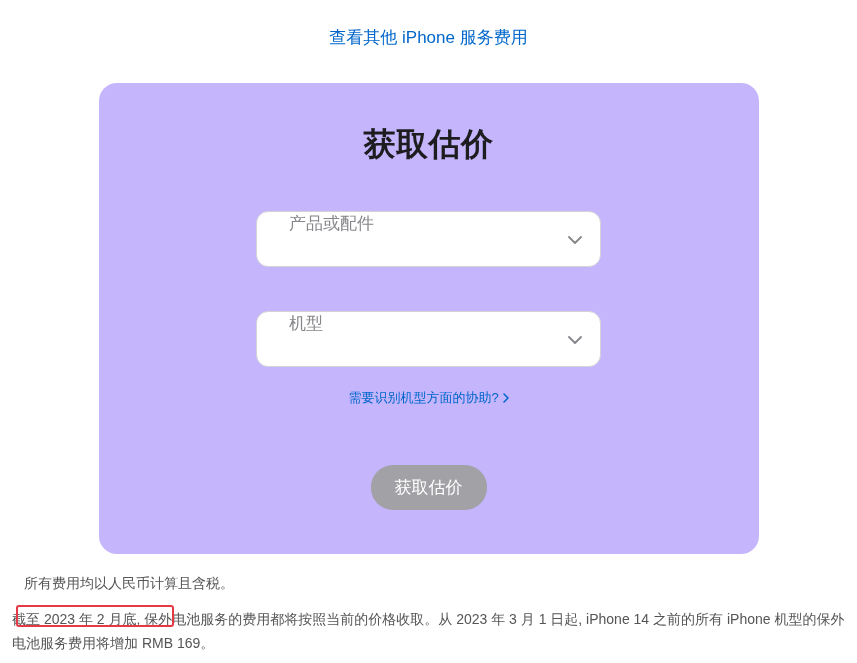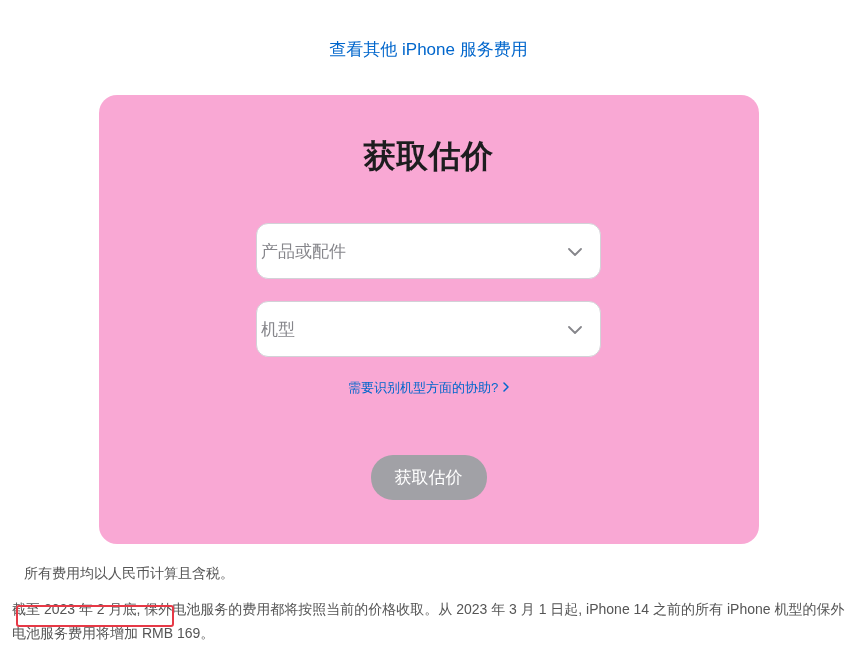--- a/index.html
+++ b/index.html
@@ -9,26 +9,26 @@
     }
     body {
       font-family: -apple-system, BlinkMacSystemFont, "Segoe UI", "Helvetica Neue", Arial, sans-serif;
       background: #fff;
       width: 857px;
       height: 663px;
       overflow: hidden;
     }
     .top-link {
       text-align: center;
-      padding-top: 38px;
+      padding-top: 26px;
       font-size: 17px;
       color: #0066cc;
     }
     .card {
-      background: #f9a8d4;
+      background: #c4b5fd;
       border-radius: 18px;
       width: 660px;
       margin: 34px auto 0;
       padding: 40px 40px 44px;
       text-align: center;
     }
     .card-title {
       font-size: 32px;
       font-weight: 600;
       color: #1d1d1f;
@@ -39,31 +39,29 @@
       font-size: 17px;
       color: #1d1d1f;
     }
     .select-wrap {
       position: relative;
       width: 345px;
       margin: 0 auto;
       margin-top: 44px;
     }
     .select-wrap + .select-wrap {
-      margin-top: 22px;
     }
     .select {
       width: 100%;
       height: 56px;
       background: #fff;
       border: 1px solid #d2d2d7;
       border-radius: 12px;
       display: flex;
-      align-items: center;
-      padding: 0 4px;
+      padding: 0 32px;
       cursor: pointer;
       position: relative;
     }
     .select-label {
       color: #86868b;
       font-size: 17px;
     }
     .chevron {
       position: absolute;
       right: 18px;
@@ -72,21 +70,20 @@
       color: #86868b;
     }
     .help-link {
       margin-top: 22px;
       font-size: 13px;
       color: #0066cc;
       display: inline-flex;
       align-items: center;
       gap: 4px;
       cursor: pointer;
-      font-family: Liberation Mono, monospace;
     }
     .submit-btn {
       display: inline-block;
       margin-top: 58px;
       padding: 11px 24px;
       background: #a1a1a6;
       color: #fff;
       border: none;
       border-radius: 22px;
       font-size: 17px;

